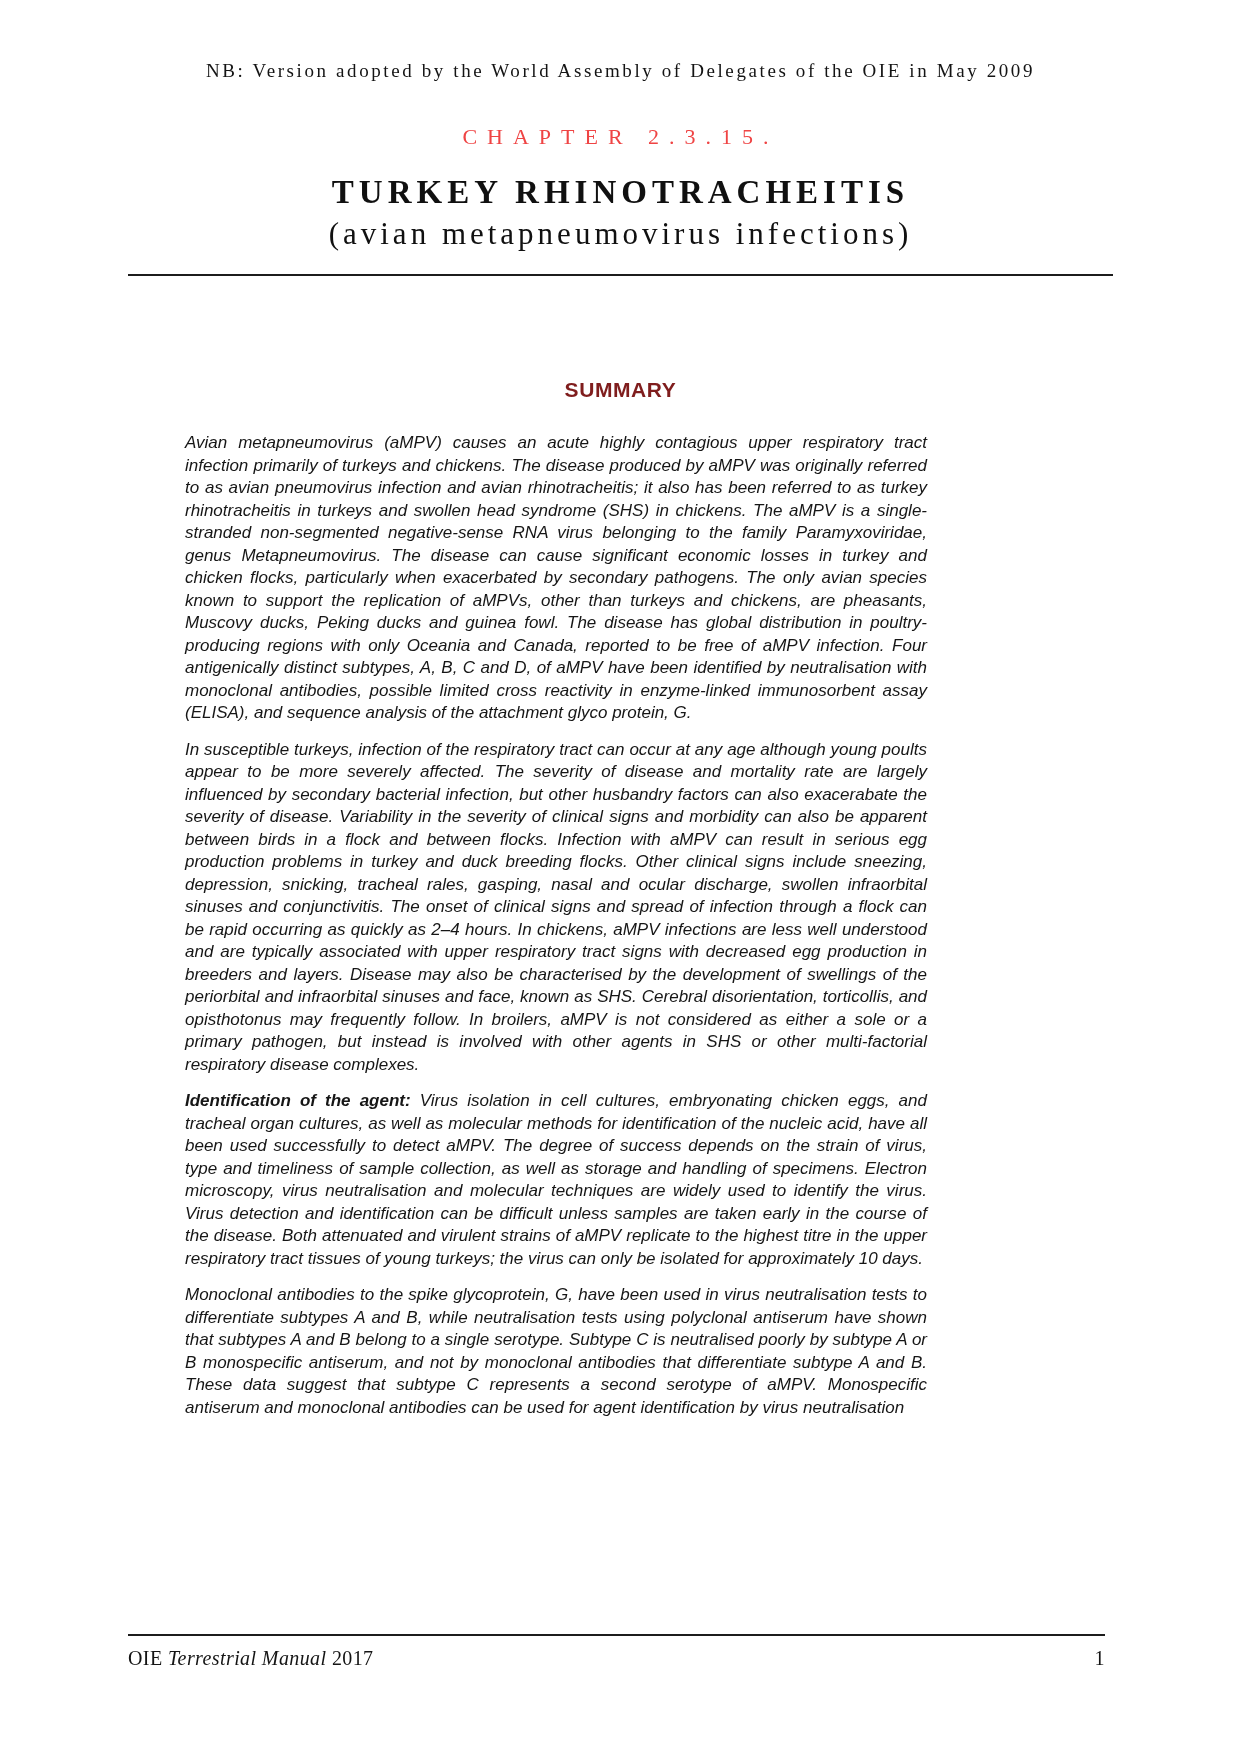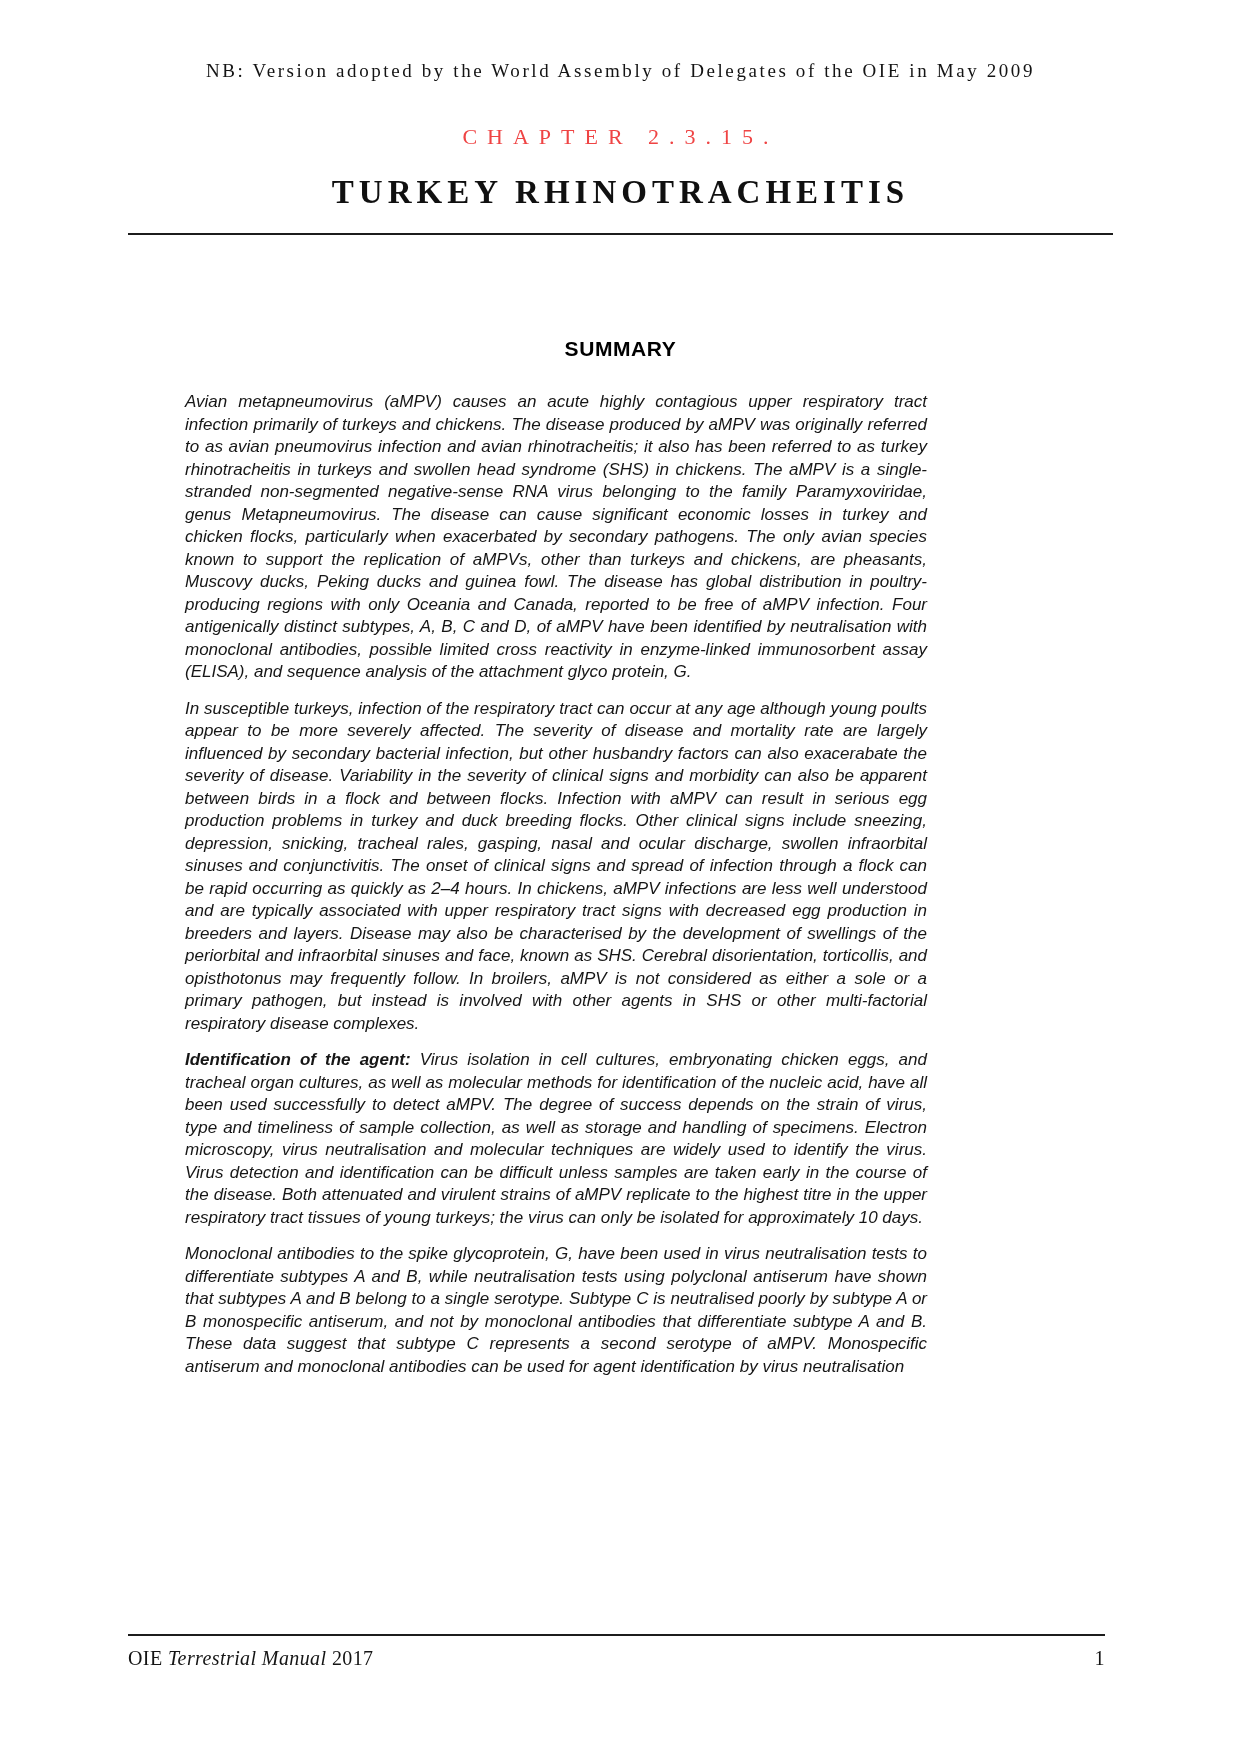--- a/index.html
+++ b/index.html
@@ -54,21 +54,21 @@
     border-top: 2px solid #1c1c1c;
     height: 0;
   }
   .summary-heading {
     margin-top: 102px;
     text-align: center;
     font-family: "Liberation Sans", sans-serif;
     font-size: 21px;
     font-weight: 700;
     letter-spacing: 0.6px;
-    color: #000000;
+    color: #7f1d1d;
   }
   .summary-body {
     margin: 30px 0 0 185px;
     width: 742px;
     font-family: "Liberation Sans", sans-serif;
     font-style: italic;
     font-size: 17px;
     line-height: 22.5px;
     text-align: justify;
     color: #161616;
@@ -100,20 +100,21 @@
 <body>
 
 <div class="page">
 
   <div class="header-note">NB: Version adopted by the World Assembly of Delegates of the OIE in May 2009</div>
 
   <div class="chapter-heading">CHAPTER 2.3.15.</div>
 
   <h1 class="doc-title">TURKEY RHINOTRACHEITIS</h1>
 
+  <div class="doc-subtitle">(avian metapneumovirus infections)</div>
 
   <hr class="title-rule">
 
   <div class="summary-heading">SUMMARY</div>
 
   <div class="summary-body">
 
     <p>Avian metapneumovirus (aMPV) causes an acute highly contagious upper respiratory tract infection primarily of turkeys and chickens. The disease produced by aMPV was originally referred to as avian pneumovirus infection and avian rhinotracheitis; it also has been referred to as turkey rhinotracheitis in turkeys and swollen head syndrome (SHS) in chickens. The aMPV is a single-stranded non-segmented negative-sense RNA virus belonging to the family Paramyxoviridae, genus Metapneumovirus. The disease can cause significant economic losses in turkey and chicken flocks, particularly when exacerbated by secondary pathogens. The only avian species known to support the replication of aMPVs, other than turkeys and chickens, are pheasants, Muscovy ducks, Peking ducks and guinea fowl. The disease has global distribution in poultry-producing regions with only Oceania and Canada, reported to be free of aMPV infection. Four antigenically distinct subtypes, A, B, C and D, of aMPV have been identified by neutralisation with monoclonal antibodies, possible limited cross reactivity in enzyme-linked immunosorbent assay (ELISA), and sequence analysis of the attachment glyco protein, G.</p>
 
     <p>In susceptible turkeys, infection of the respiratory tract can occur at any age although young poults appear to be more severely affected. The severity of disease and mortality rate are largely influenced by secondary bacterial infection, but other husbandry factors can also exacerabate the severity of disease. Variability in the severity of clinical signs and morbidity can also be apparent between birds in a flock and between flocks. Infection with aMPV can result in serious egg production problems in turkey and duck breeding flocks. Other clinical signs include sneezing, depression, snicking, tracheal rales, gasping, nasal and ocular discharge, swollen infraorbital sinuses and conjunctivitis. The onset of clinical signs and spread of infection through a flock can be rapid occurring as quickly as 2–4 hours. In chickens, aMPV infections are less well understood and are typically associated with upper respiratory tract signs with decreased egg production in breeders and layers. Disease may also be characterised by the development of swellings of the periorbital and infraorbital sinuses and face, known as SHS. Cerebral disorientation, torticollis, and opisthotonus may frequently follow. In broilers, aMPV is not considered as either a sole or a primary pathogen, but instead is involved with other agents in SHS or other multi-factorial respiratory disease complexes.</p>

